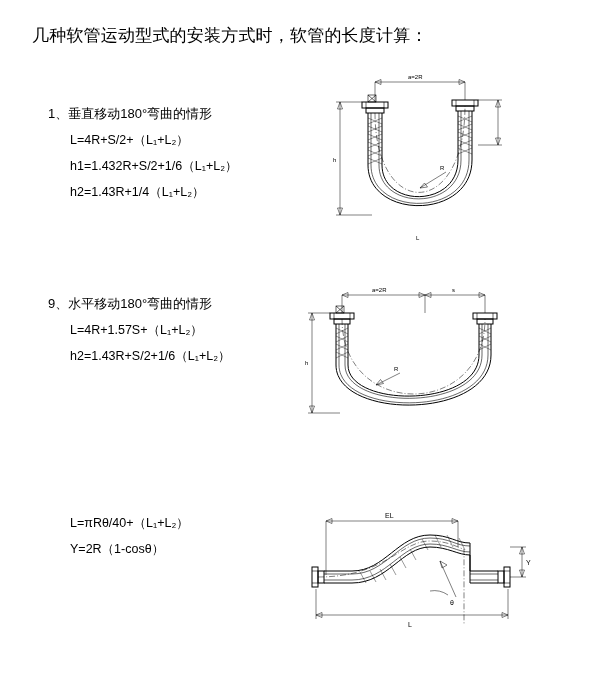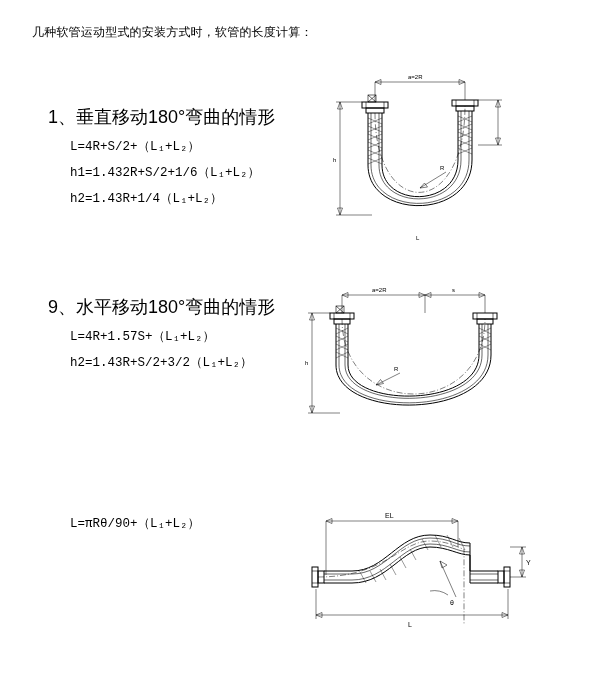--- a/index.html
+++ b/index.html
@@ -17,48 +17,47 @@
   }
   .page {
     position: relative;
     width: 600px;
     height: 675px;
   }
   .heading {
     position: absolute;
     left: 32px;
     top: 24px;
-    font-size: 12px;
+    font-size: 17px;
     letter-spacing: 0.2px;
     white-space: nowrap;
   }
   .section {
     position: absolute;
     left: 0;
     width: 600px;
   }
   .sec1 { top: 105px; }
   .sec2 { top: 295px; }
   .sec3 { top: 515px; }
 
   .formula-block {
     position: absolute;
     left: 48px;
     width: 260px;
   }
   .sec-title {
-    font-size: 18px;
+    font-size: 13px;
     margin-bottom: 9px;
     white-space: nowrap;
   }
   .formula {
     font-size: 12.5px;
     margin: 0 0 9px 22px;
     white-space: nowrap;
-    font-family: Liberation Mono, monospace;
   }
   .figure {
     position: absolute;
   }
   .fig1 { left: 300px; top: -35px; }
   .fig2 { left: 300px; top: -10px; }
   .fig3 { left: 290px; top: -10px; }
   svg { display: block; }
   .ln { stroke: #000; stroke-width: 1; fill: none; }
   .thin { stroke: #000; stroke-width: 0.6; fill: none; }
@@ -165,21 +164,21 @@
         <line class="thin" x1="68" y1="25" x2="76" y2="32"></line>
         <line class="thin" x1="76" y1="25" x2="68" y2="32"></line>
       </svg>
     </div>
   </div>
 
   <div class="section sec2">
     <div class="formula-block">
       <div class="sec-title">9、水平移动180°弯曲的情形</div>
       <div class="formula">L=4R+1.57S+（L₁+L₂）</div>
-      <div class="formula">h2=1.43R+S/2+3/2（L₁+L₂）</div>
+      <div class="formula">h2=1.43R+S/2+1/6（L₁+L₂）</div>
     </div>
 
     <div class="figure fig2">
       <svg width="250" height="160" viewBox="0 0 250 160">
 
         <line class="dim" x1="42" y1="10" x2="125" y2="10"></line>
         <path class="dim" d="M42 10 l6 -2.5 v5 z" fill="#000"></path>
         <path class="dim" d="M125 10 l-6 -2.5 v5 z" fill="#000"></path>
         <text class="lbl" x="72" y="7">a=2R</text>
         <line class="dim" x1="125" y1="10" x2="185" y2="10"></line>
@@ -244,21 +243,22 @@
 
         <rect class="thin" x="36" y="21" width="8" height="7"></rect>
         <line class="thin" x1="36" y1="21" x2="44" y2="28"></line>
         <line class="thin" x1="44" y1="21" x2="36" y2="28"></line>
       </svg>
     </div>
   </div>
 
   <div class="section sec3">
     <div class="formula-block">
-      <div class="formula">L=πRθ/90+（L₁+L₂）</div>
+      <div class="formula">L=πRθ/40+（L₁+L₂）</div>
+      <div class="formula">Y=2R（1-cosθ）</div>
     </div>
 
     <div class="figure fig3">
       <svg width="260" height="130" viewBox="0 0 260 130">
 
         <line class="dim" x1="36" y1="16" x2="168" y2="16"></line>
         <path class="dim" d="M36 16 l6 -2.5 v5 z" fill="#000"></path>
         <path class="dim" d="M168 16 l-6 -2.5 v5 z" fill="#000"></path>
         <text class="lbl2" x="95" y="13">EL</text>
         <line class="dim" x1="36" y1="16" x2="36" y2="70"></line>

